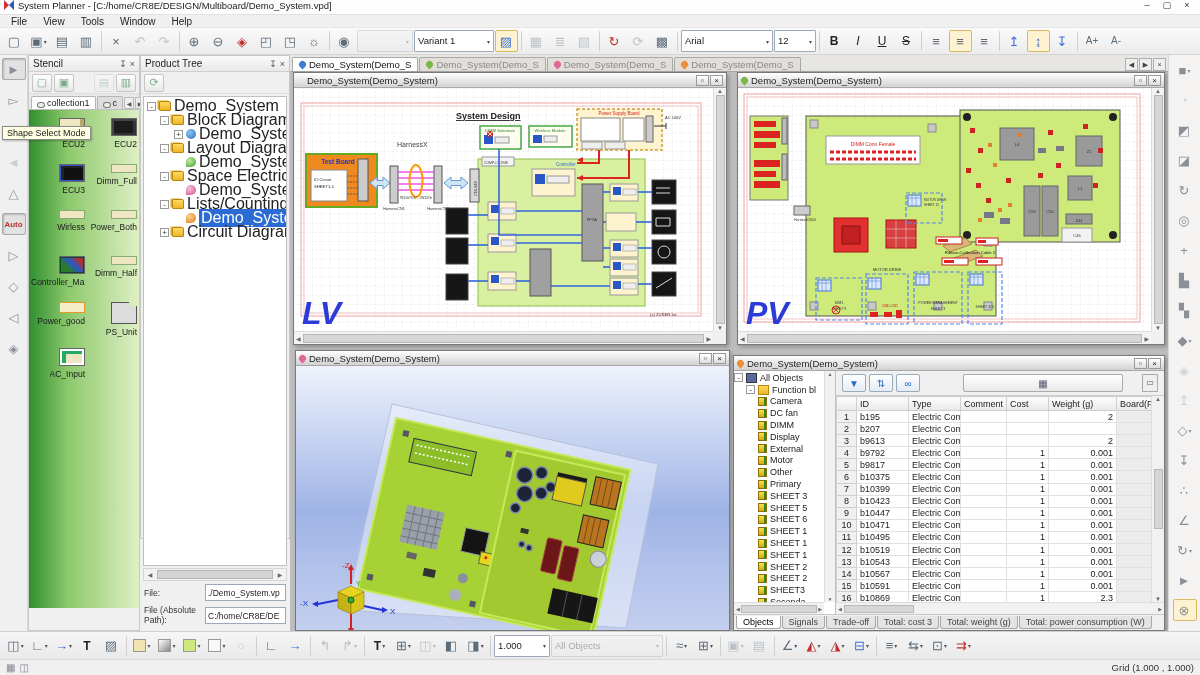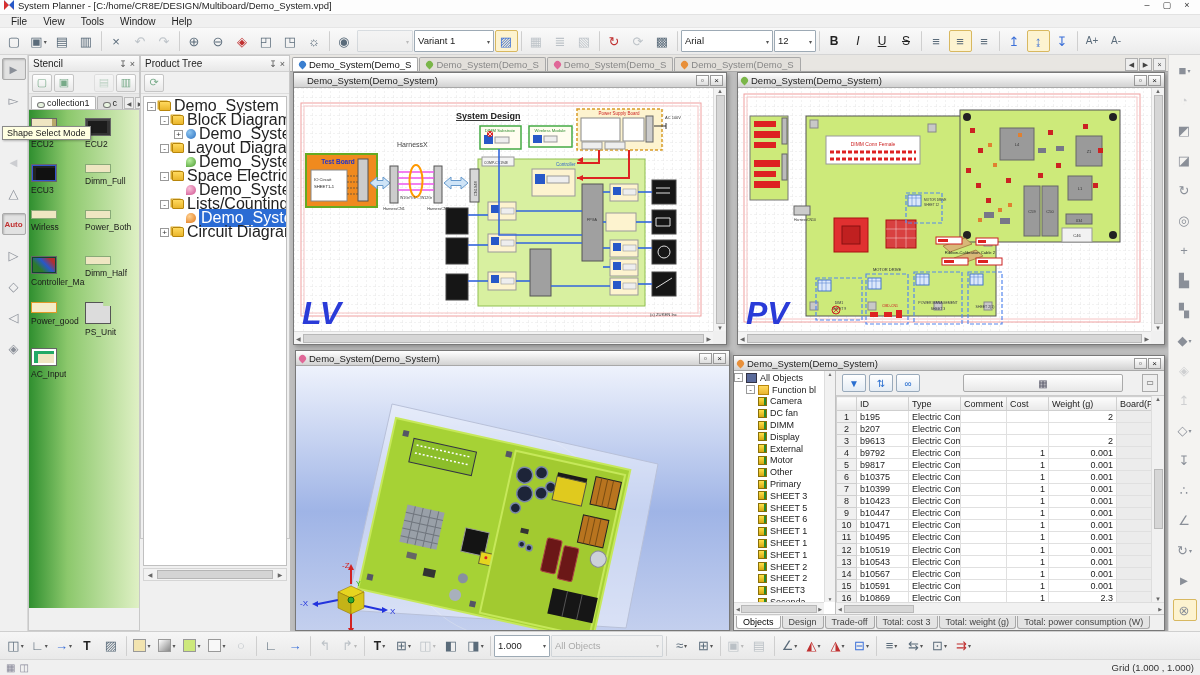--- a/index.html
+++ b/index.html
@@ -53,21 +53,21 @@
 .pbtn.dis{opacity:.4}
 
 #stencil{left:28px;top:55px;width:112px;height:576px}
 .stabs{height:16px;display:flex;align-items:flex-end;gap:1px;padding:0 2px;border-bottom:1px solid #c0c0c0;background:#e8e8e8}
 .stab{border:1px solid #b5b5b5;border-bottom:none;background:#ddd;padding:1px 5px;font-size:9px;display:flex;align-items:flex-end;gap:2px;border-radius:2px 2px 0 0;white-space:nowrap;overflow:hidden}
 .stab.active{background:#fff}
 .scyl{width:8px;height:6px;background:#e8f4e0;border:1px solid #777;border-radius:50%/60%}
 .snav{margin-left:auto;display:flex;gap:1px}
 .snav span{width:10px;height:12px;border:1px solid #bbb;background:#eee;font-size:6px;text-align:center;line-height:12px;color:#555}
 .sbody{height:498px;background:linear-gradient(90deg,#2f8f2f,#8cc86c 35%,#dff0c4 100%);display:grid;grid-template-columns:1fr 1fr;align-content:start;gap:2px 0;padding:8px 2px;overflow:hidden}
-.sitem{display:flex;flex-direction:column;align-items:flex-start;gap:3px;height:44px}
+.sitem{display:flex;flex-direction:column;align-items:flex-end;gap:3px;height:44px}
 .sicon{width:26px;height:18px;border:1px solid #666;background:#ddd}
 .slabel{font-size:8.5px;color:#1a1a1a;white-space:nowrap;overflow:hidden;max-width:54px}
 .s-beige .sicon{background:#efe6c2;box-shadow:inset -4px 0 0 #b8a86a,inset 0 -3px 0 #cfc08a}
 .s-black .sicon{background:#1c1c1c;box-shadow:inset 2px 2px 0 #444,inset -3px -2px 0 #333}
 .s-black2 .sicon{background:#111;box-shadow:inset 0 0 0 1px #3355cc,inset 4px 3px 0 #222}
 .s-bar .sicon{height:9px;background:#efe6c2;border-color:#8a7}
 .s-barO .sicon{height:11px;background:#f5ecc8;border-color:#e09a28}
 .s-board .sicon{background:linear-gradient(45deg,#2c7a2c 30%,#2858c8 55%,#b03030 80%);box-shadow:inset 0 0 0 1px #143}
 .s-gray .sicon{height:22px;background:#dcdcdc;border-color:#555;clip-path:polygon(0 0,70% 0,70% 18%,100% 18%,100% 100%,0 100%)}
 .s-ac .sicon{height:18px;background:#efe6c2;box-shadow:inset 0 0 0 2px #fff,inset 6px 5px 0 #2a6}
@@ -546,20 +546,30 @@
         <span class="texp">+</span>
         <span class="ticon i-folder"></span>
         <span class="tlbl">Circuit Diagrams</span>
       </div>
       </div>
     <div class="hsb">
         <span class="ar">◀</span>
         <span class="thumb"></span>
         <span class="ar">▶</span>
       </div>
+    <div class="ffields">
+      <div class="frow">
+        <span class="flbl">File:</span>
+        <span class="fval">./Demo_System.vp</span>
+      </div>
+      <div class="frow">
+        <span class="flbl">File (Absolute Path):</span>
+        <span class="fval">C:/home/CR8E/DE</span>
+      </div>
+    </div>
   </div>
 
   <div id="mdi">
     <div class="mtabs">
       <span style="display:flex;gap:1px;align-items:flex-end">
           <span class="mtab active tabicon-blue">
             <span class="ti"></span>
             <span>Demo_System(Demo_S</span>
           </span>
           <span class="mtab tabicon-green">
@@ -1312,21 +1322,21 @@
           <div class="w4hsb">
               <span>◀</span>
               <span class="thumb"></span>
               <span style="flex:1"></span>
               <span>▶</span>
             </div>
         </div>
       </div>
       <div class="w4tabs">
           <span class="w4tab active">Objects</span>
-          <span class="w4tab">Design</span>
+          <span class="w4tab">Signals</span>
           <span class="w4tab">Trade-off</span>
           <span class="w4tab">Total: cost 3</span>
           <span class="w4tab">Total: weight (g)</span>
           <span class="w4tab">Total: power consumption (W)</span>
         </div>
     </div>
   </div>
 
   <div class="rstrip">
       <span class="vtb">

